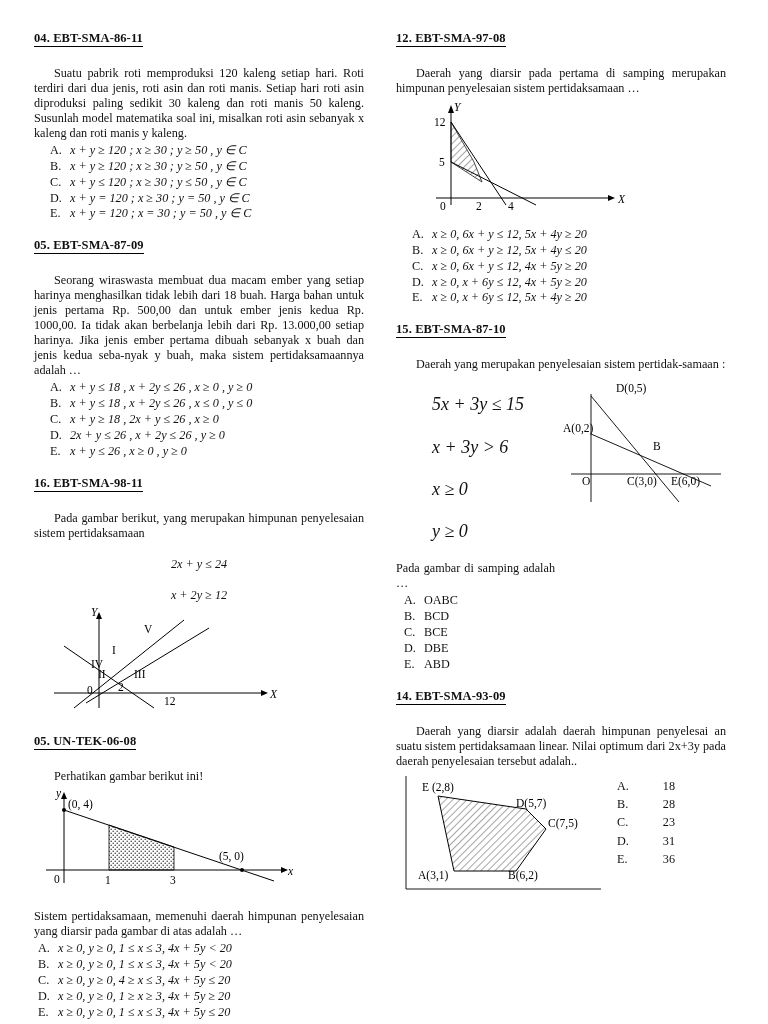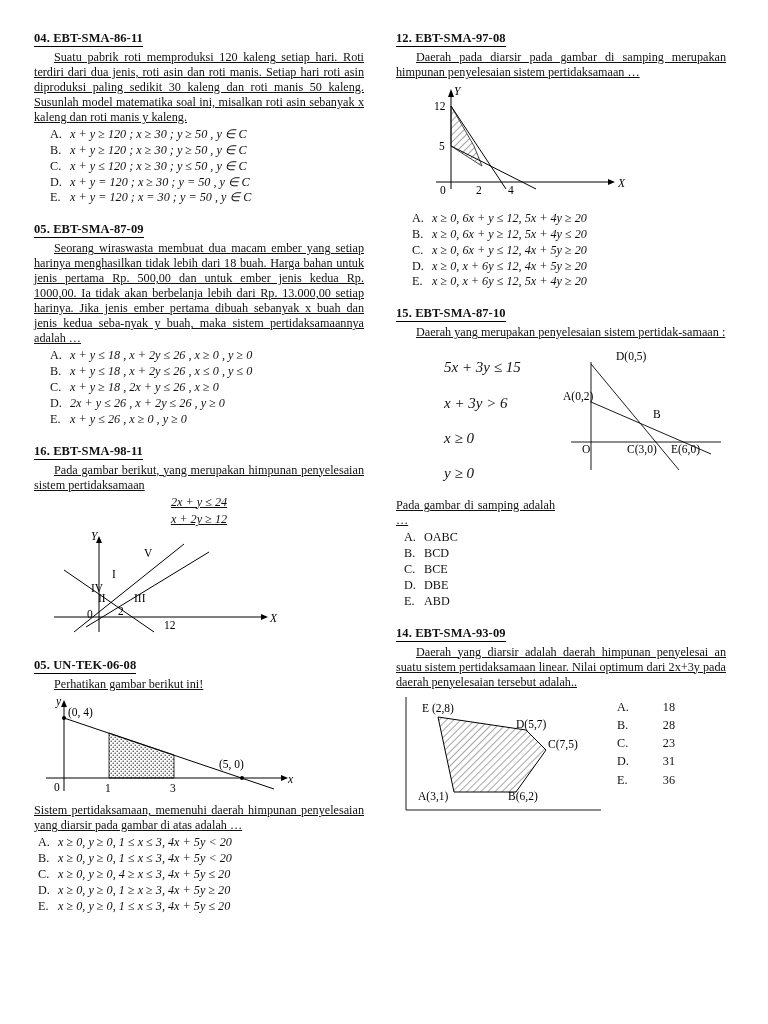--- a/index.html
+++ b/index.html
@@ -27,31 +27,30 @@
     padding-bottom:0px;
     margin-bottom:3px;
     letter-spacing:.1px;
   }
   .block{margin-bottom:13px;}
   .body{
     font-size:12.2px;
     line-height:1.23;
     text-align:justify;
     text-indent:20px;
-    margin:0 0 2px 0;
-    text-decoration:underline;
+    margin:16px 0 2px 0;
   }
   .body.noind{text-indent:0;}
   .opts{margin:1px 0 0 16px;font-size:12.2px;line-height:1.30;}
   .opt{display:flex;}
   .opt .lt{width:20px;flex:0 0 20px;}
   .opt .tx{flex:1;font-style:italic;}
   .opt .tx.up{font-style:normal;}
   .centered{text-align:center;text-indent:0;font-style:italic;line-height:1.3;}
-  .sysline{text-indent:0;margin-left:48px;font-style:italic;line-height:1.35;font-size:15px;}
+  .sysline{text-indent:0;margin-left:36px;font-style:italic;line-height:1.35;font-size:18px;}
   .fig{position:relative;margin:4px 0 2px 0;}
   svg{display:block;}
   .lbl{font-size:11.5px;font-family:"Liberation Serif",serif;}
   .lbl.it{font-style:italic;}
   .sidebyside{display:flex;gap:6px;}
   .ansgrid{font-size:12.2px;line-height:1.5;}
   .ansgrid .row{display:flex;}
   .ansgrid .row .a{width:22px;}
   .ansgrid .row .b{width:36px;text-align:right;}
 </style>
@@ -200,21 +199,21 @@
             </div>
         </div>
       </div>
 
     </div>
 
     <div class="col">
 
       <div class="block">
         <div class="qhead">12. EBT-SMA-97-08</div>
-        <p class="body">Daerah pada diarsir pada gambar di samping merupakan himpunan penyelesaian sistem pertidaksamaan …</p>
+        <p class="body">Daerah yang diarsir pada pertama di samping merupakan himpunan penyelesaian sistem pertidaksamaan …</p>
 
         <div class="fig">
           <svg width="300" height="125" viewBox="0 0 300 125">
             <defs>
               <pattern id="hatch12" width="5" height="5" patternUnits="userSpaceOnUse" patternTransform="rotate(45)">
                 <line x1="0" y1="0" x2="0" y2="5" stroke="#000" stroke-width="0.7"></line>
               </pattern>
             </defs>
             <line x1="55" y1="10" x2="55" y2="105" stroke="#000" stroke-width="1"></line>
             <line x1="40" y1="98" x2="215" y2="98" stroke="#000" stroke-width="1"></line>

